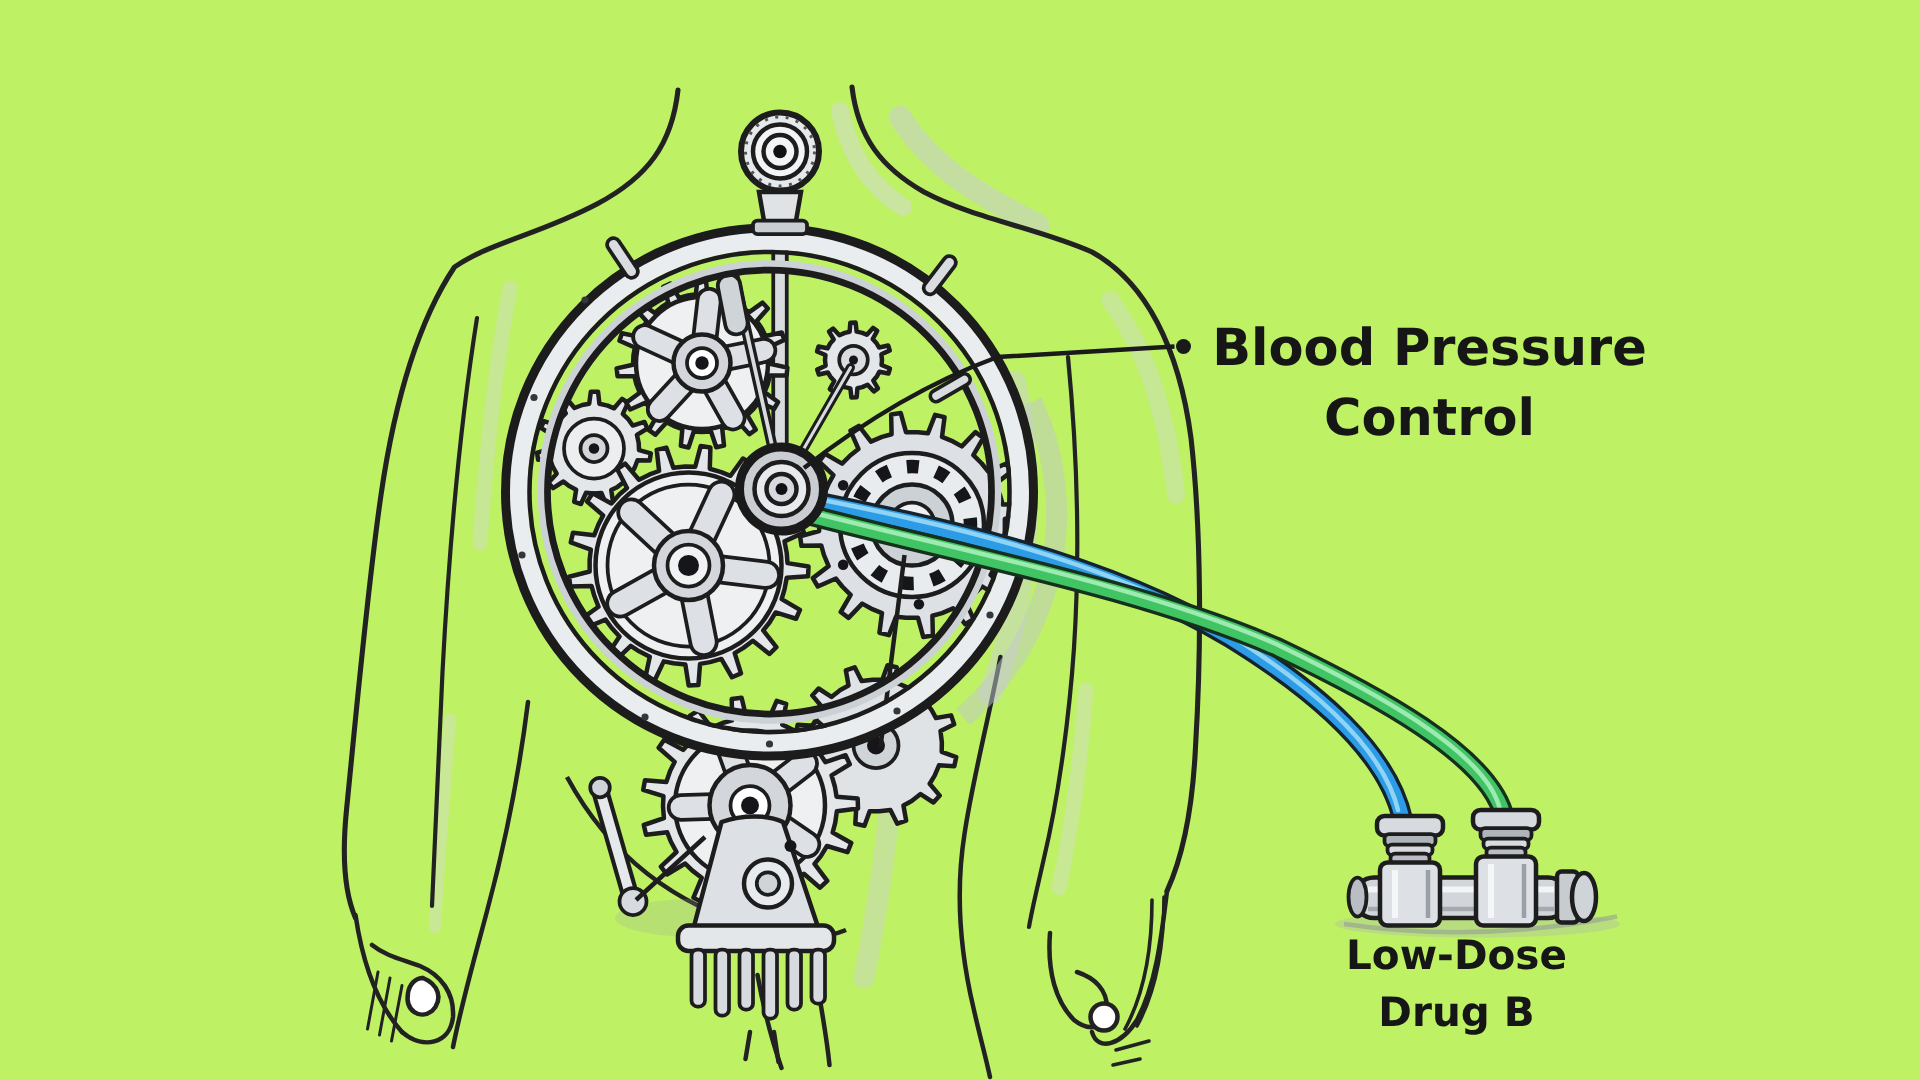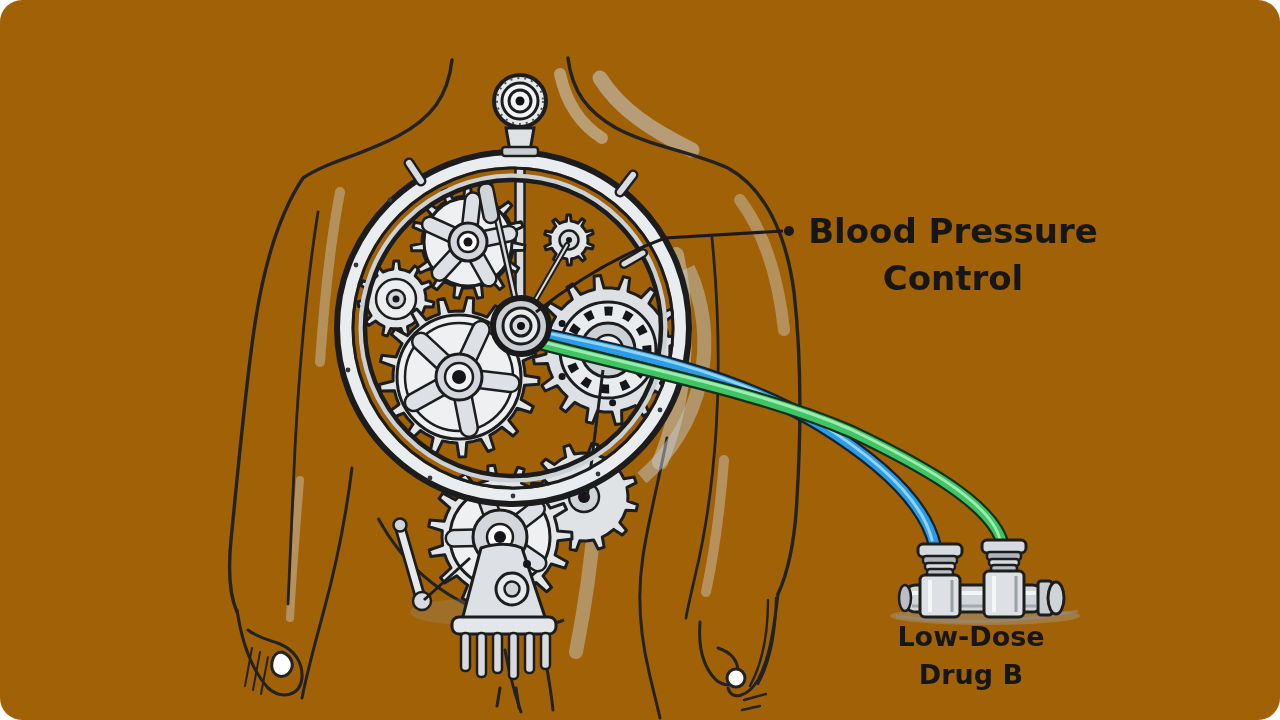--- a/index.html
+++ b/index.html
@@ -1,16 +1,16 @@
 <!DOCTYPE html>
 <html><head>
 <meta charset="utf-8">
 <style>
   html,body{margin:0;padding:0;background:#ffffff;width:1280px;height:720px;overflow:hidden;}
-  .canvas{position:relative;width:1280px;height:720px;background:#a16207;border-radius:22px;}
+  .canvas{position:relative;width:1280px;height:720px;background:#bef264;}
   svg{display:block;}
   .label-text{font-family:"DejaVu Sans","Liberation Sans",sans-serif;font-weight:700;}
 </style>
 </head>
 <body>
 
 <div class="canvas">
 <svg width="1280" height="720" viewBox="0 0 1280 720">
 
   <g stroke-linecap="round" fill="none">

